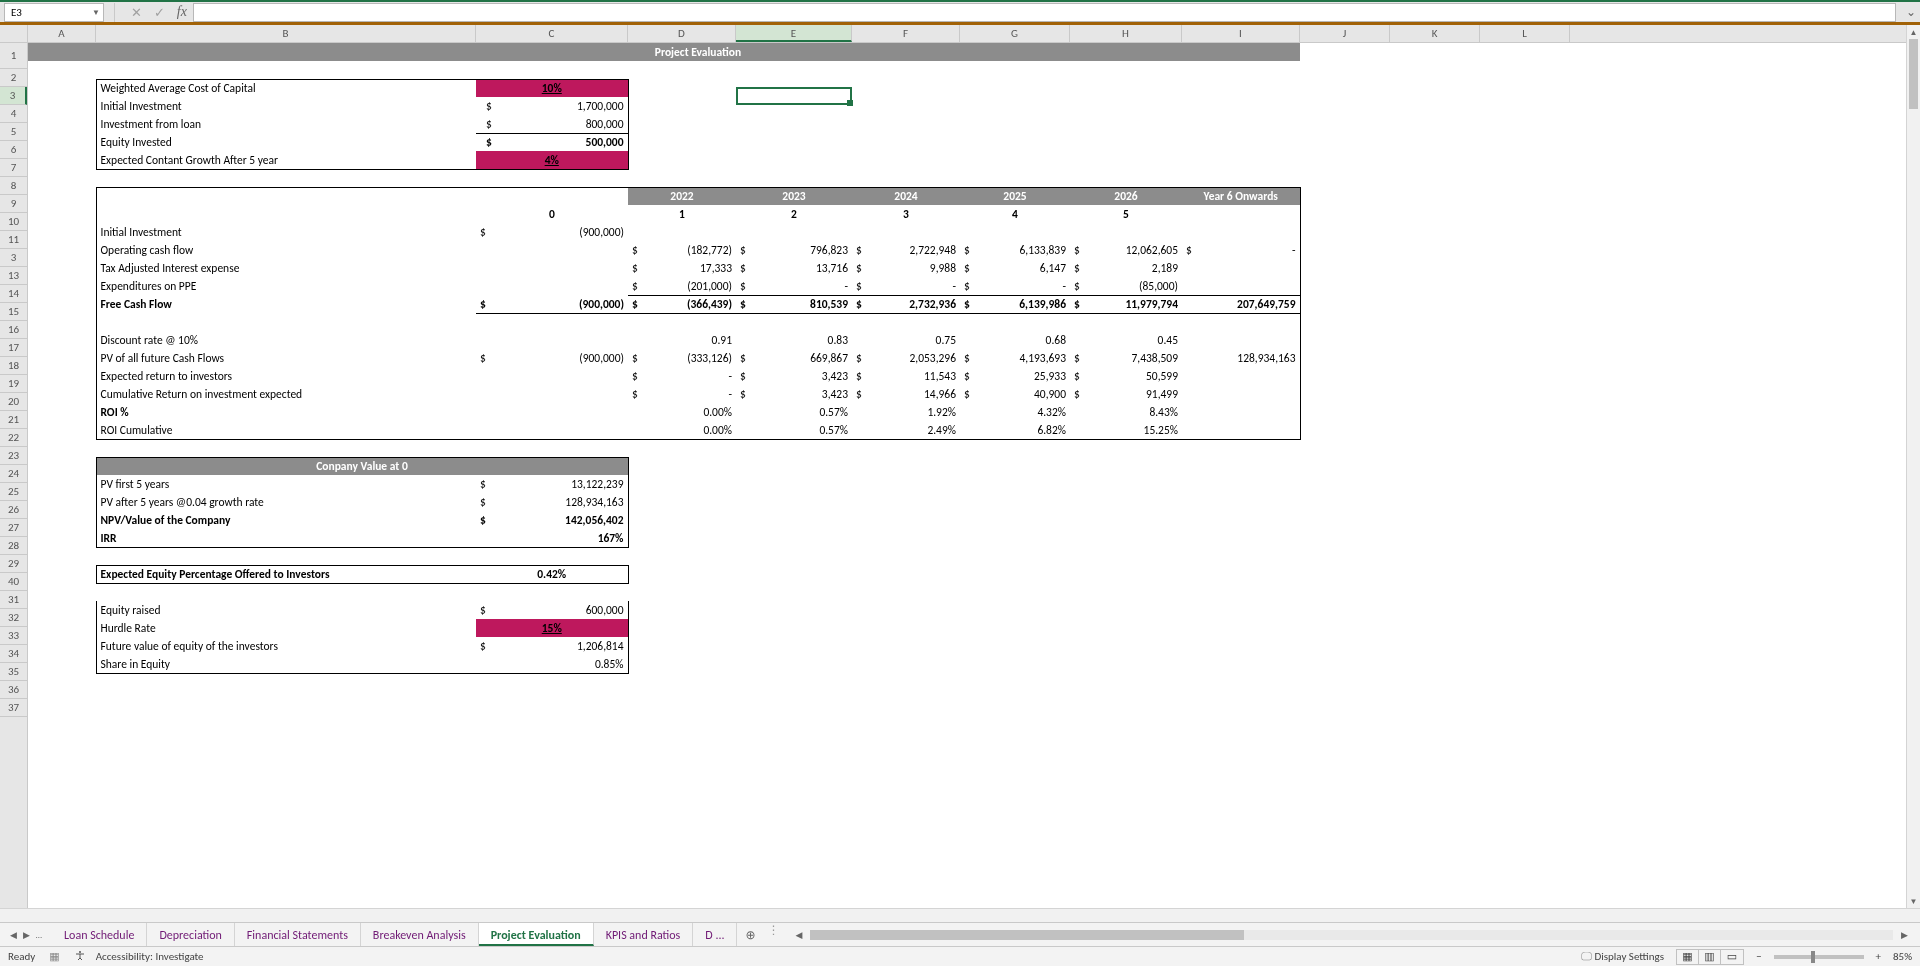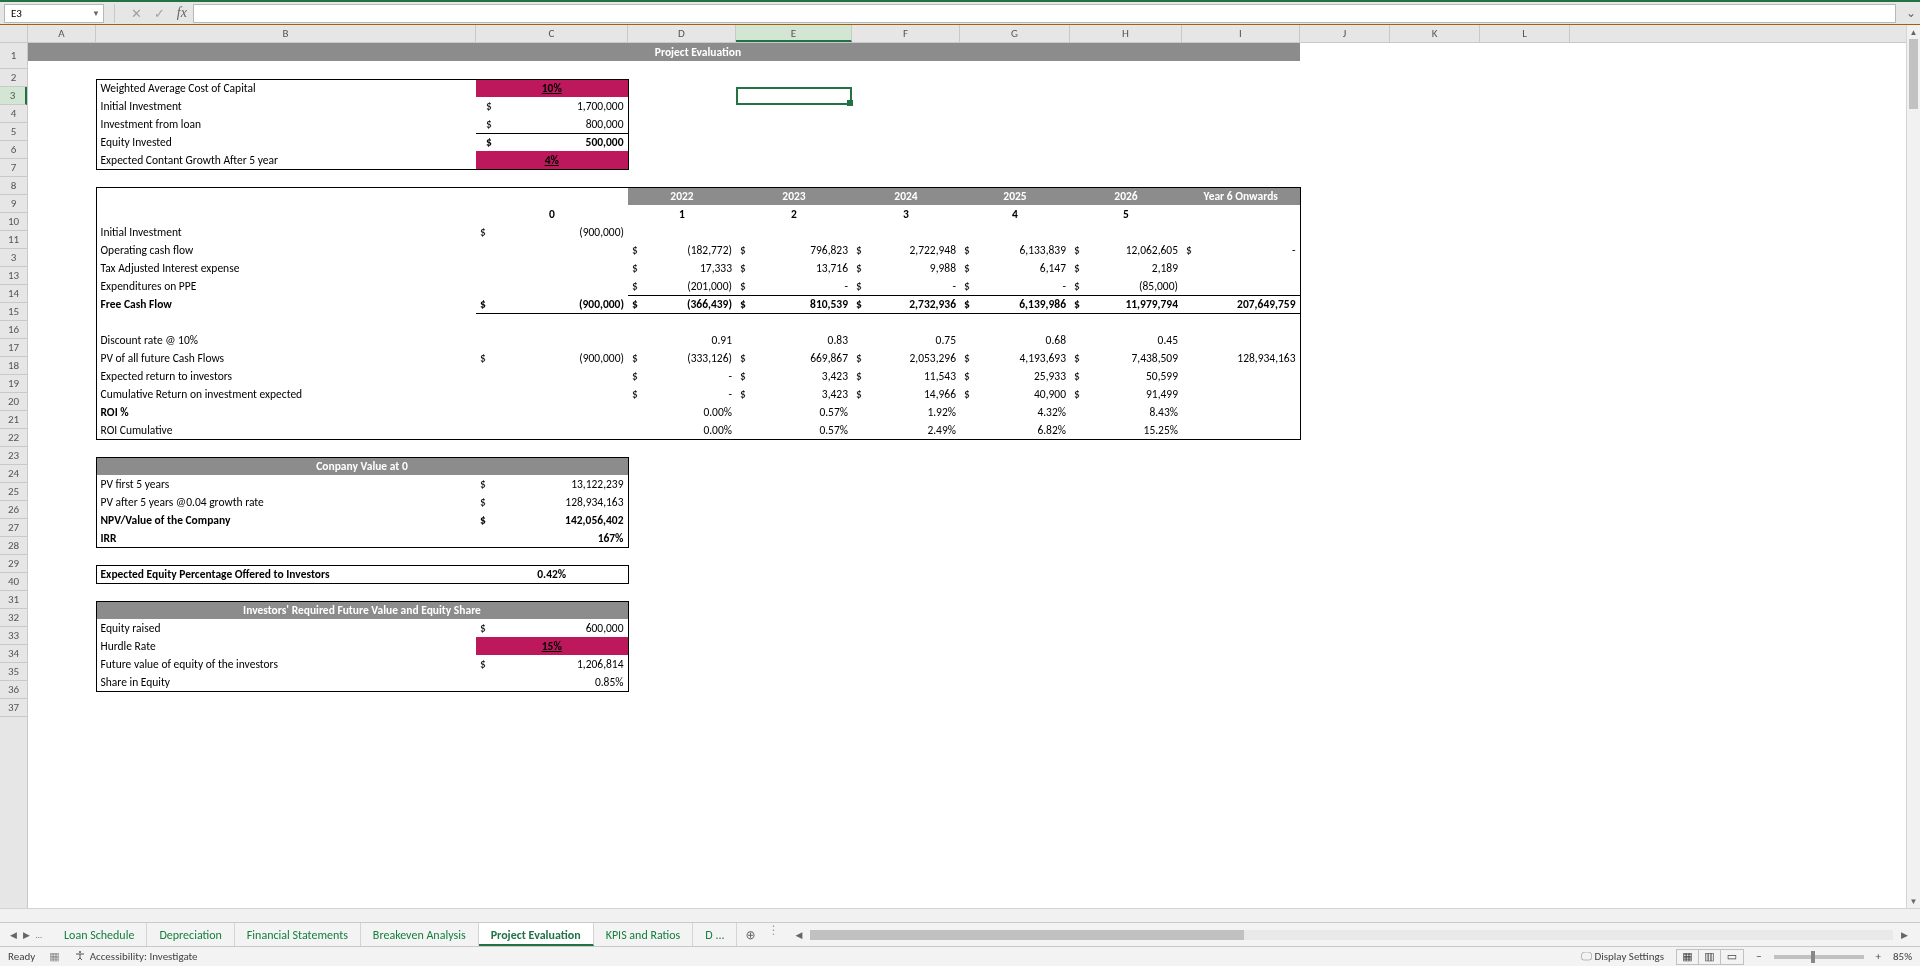--- a/index.html
+++ b/index.html
@@ -1,20 +1,20 @@
 <!DOCTYPE html>
 <html><head>
 <meta charset="utf-8">
 <style>
   * { margin: 0; padding: 0; box-sizing: border-box; }
   html, body { width: 100%; height: 100%; overflow: hidden; }
   body { font-family: Calibri, "Segoe UI", Arial, sans-serif; font-size: 12px; background: #fff; color: #000; }
 
   
-  .top-bar { height: 25px; background: #e6e6e6; border-top: 2px solid #217346; border-bottom: 1px solid #a16207; display: flex; align-items: center; }
+  .top-bar { height: 25px; background: #e6e6e6; border-top: 2px solid #217346; border-bottom: 3px solid #a16207; display: flex; align-items: center; }
   .name-box { width: 100px; height: 19px; background: #fff; border: 1px solid #b8b8b8; margin-left: 4px; display: flex; align-items: center; padding: 0 6px; font-size: 11px; position: relative; }
   .name-box .dd { position: absolute; right: 3px; font-size: 8px; color: #666; }
   .bar-sep { width: 1px; height: 19px; background: #c9c9c9; margin: 0 10px; }
   .fx-btn { color: #a0a0a0; padding: 0 6px; font-size: 13px; }
   .fx-btn.cancel { color: #a0a0a0; } .fx-btn.accept { color: #a0a0a0; }
   .fx-label { font-style: italic; font-family: "Times New Roman", serif; color: #666; padding: 0 6px; font-size: 14px; }
   .formula-input { flex: 1; height: 19px; background: #fff; border: 1px solid #b8b8b8; margin-right: 6px; padding: 0 4px; font-size: 11px; }
   .formula-expand { width: 18px; text-align: center; color: #666; }
 
   
@@ -57,37 +57,37 @@
   .box-t { border-top: 1px solid #000; } .box-b { border-bottom: 1px solid #000; }
   .fill-o { background: #be185d; text-decoration: underline; }
   .dr { text-align:right; padding-right:4px; }
   .ds { text-align:left; padding-left:6px; }
 
   
   .tab-bar { position: absolute; bottom: 20px; left: 0; right: 0; height: 24px; background: #f3f3f3; border-top: 1px solid #c9c9c9; display: flex; align-items: stretch; font-size: 12px; }
   .tab-nav { display: flex; align-items: center; gap: 6px; padding: 0 10px; color: #666; }
   .tab-nav span { font-size: 9px; }
   .tabs { display: flex; align-items: stretch; }
-  .tab { padding: 0 12px; line-height: 24px; color: #15803d; border-right: 1px solid #d4d4d4; cursor: default; }
+  .tab { padding: 0 12px; line-height: 24px; color: #701a75; border-right: 1px solid #d4d4d4; cursor: default; }
   .tab.active { background: #fff; color: #217346; font-weight: 600; border-bottom: 2px solid #217346; }
   .tab-add { padding: 0 8px; line-height: 24px; color: #666; }
   .tab-hscroll { flex: 1; display: flex; align-items: center; padding: 0 8px; }
   .tab-hscroll .arrow { font-size: 9px; color: #666; padding: 0 4px; }
   .tab-hscroll .track { flex: 1; height: 10px; background: #e9e9e9; margin: 0 4px; position: relative; }
   .tab-hscroll .thumb { position: absolute; left: 0; width: 40%; top: 0; bottom: 0; background: #c1c1c1; }
 
   
   .status-bar { position: absolute; bottom: 0; left: 0; right: 0; height: 20px; background: #f3f3f3; border-top: 1px solid #c9c9c9; display: flex; align-items: center; font-size: 11px; color: #444; padding: 0 8px; gap: 14px; }
   .status-bar .right { margin-left: auto; display: flex; align-items: center; gap: 12px; }
   .view-btns { display: flex; border: 1px solid #c1c1c1; }
   .view-btns span { width: 22px; height: 14px; border-right: 1px solid #c1c1c1; display: flex; align-items: center; justify-content: center; }
   .view-btns span:last-child { border-right: none; }
   .zoom-slider { width: 90px; height: 4px; background: #c1c1c1; position: relative; }
   .zoom-slider::after { content:""; position:absolute; left:42%; top:-4px; width:4px; height:12px; background:#888; }
-  .acc { display:flex; align-items:flex-start; gap:4px; }
+  .acc { display:flex; align-items:flex-start; gap:10px; }
   .acc svg { width:12px; height:12px; }
 </style>
 </head>
 <body>
 
 <div class="top-bar">
   <div class="name-box">
     <span>E3</span>
     <span class="dd">▼</span>
   </div>
@@ -432,25 +432,20 @@
             <td></td>
         <td class="box-l box-t box-b b">Expected Equity Percentage Offered to Investors</td>
         <td class="box-r box-t box-b c b">0.42%</td>
         <td colspan="6"></td>
           </tr>
 
       <tr>
             <td colspan="9"></td>
           </tr>
 
-      <tr class="hdr-row">
-            <td style="background:#fff"></td>
-        <td colspan="2" class="box-l box-r box-t">Investors' Required Future Value and Equity Share</td>
-        <td colspan="6" style="background:#fff"></td>
-          </tr>
 
       <tr>
             <td></td>
             <td class="box-l">Equity raised</td>
         <td class="box-r dr"><span style="float:left">$</span><span>600,000</span></td>
             <td colspan="6"></td>
           </tr>
 
       <tr>
             <td></td>

